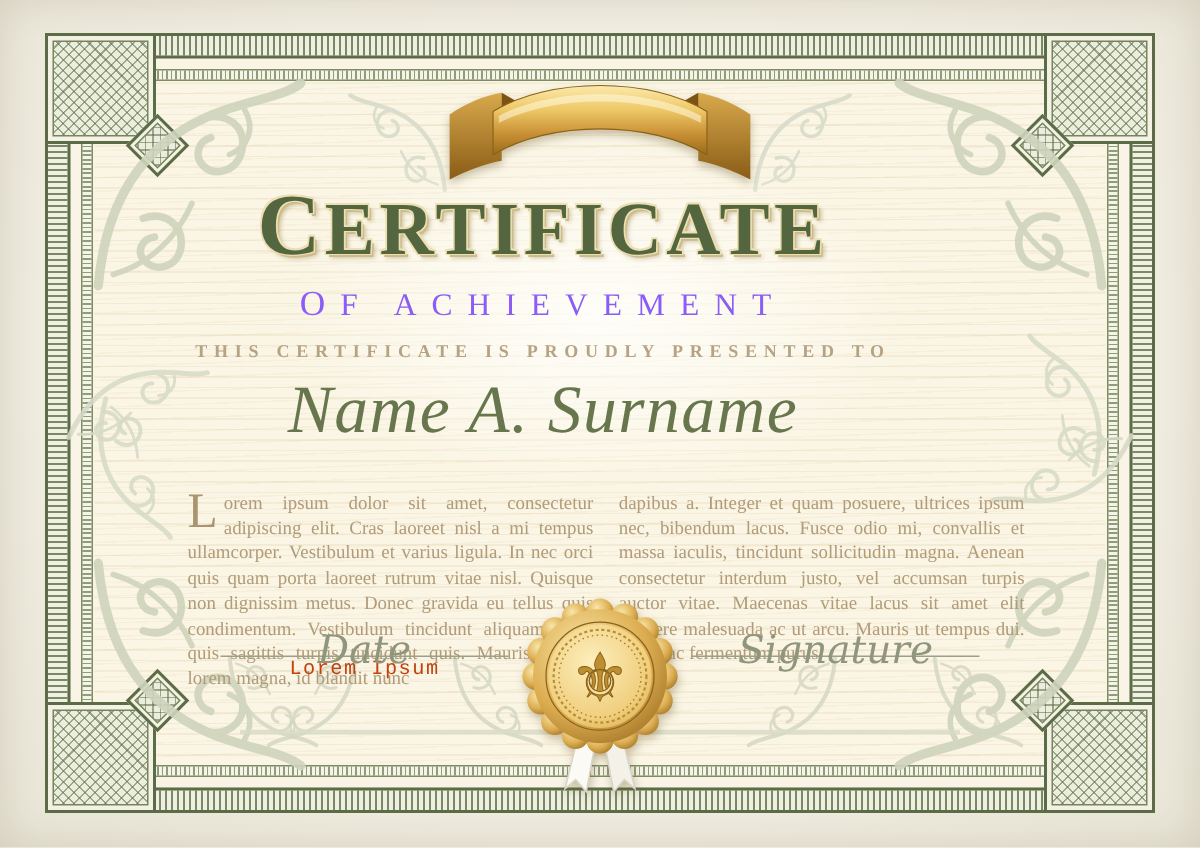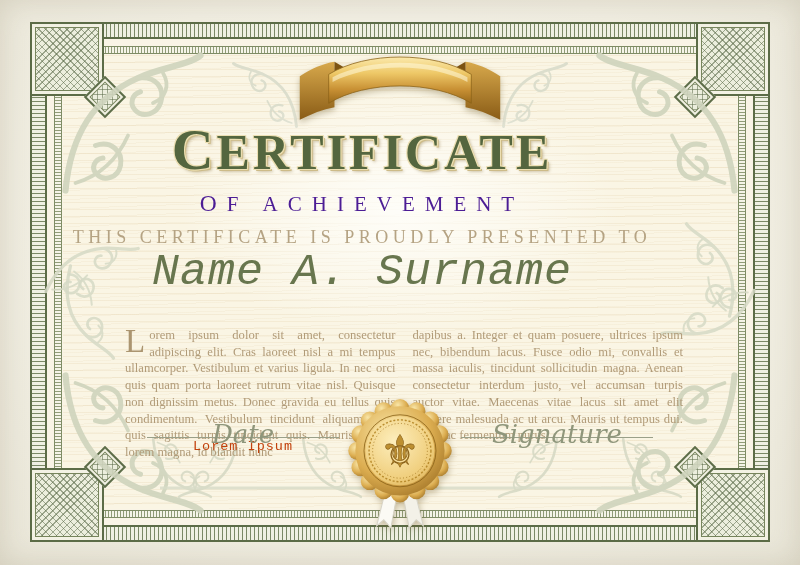--- a/index.html
+++ b/index.html
@@ -45,24 +45,24 @@
       repeating-linear-gradient(178deg, rgba(205,172,115,.08) 0 1px, transparent 1px 9px);}
   .glow{position:absolute;left:180px;top:85px;width:440px;height:250px;pointer-events:none;
     background:radial-gradient(closest-side, rgba(255,255,252,.85), rgba(255,255,252,0));}
   .ornaments{position:absolute;left:0;top:0;pointer-events:none;}
   
   .txt{position:absolute;left:0;width:724px;text-align:center;}
   .title{top:121px;font-size:50px;line-height:58px;letter-spacing:3px;color:#54663f;font-weight:bold;
     text-shadow:-1px -1px 0 #ecdfb2, 1px -1px 0 #ecdfb2, -1px 1px 0 #ecdfb2, 1px 1px 0 #ecdfb2,
       2px 2px 0 #cdbb88, 3px 3px 3px rgba(120,95,40,.35);}
   .title::first-letter{font-size:1.16em;}
-  .subtitle{top:190px;font-size:21px;letter-spacing:10px;color:#4c1d95;}
+  .subtitle{top:190px;font-size:21px;letter-spacing:10px;color:#8b5cf6;}
   .subtitle::first-letter{font-size:1.12em;}
-  .presented{top:227px;font-size:18px;letter-spacing:4.5px;color:#b5a383;}
-  .name{top:247px;font-size:45px;font-style:italic;color:#68764e;font-family:Liberation Mono, monospace;letter-spacing:1px;}
+  .presented{top:227px;font-size:12px;letter-spacing:4.5px;color:#b5a383;font-weight:bold;}
+  .name{top:247px;font-size:45px;font-style:italic;color:#68764e;font-family:Liberation Serif, serif;letter-spacing:1px;}
   .body-cols{position:absolute;left:125px;top:327px;width:558px;display:flex;gap:17px;
     font-size:12.6px;line-height:1.33;color:#b19b78;text-align:justify;}
   .body-col{flex:1;}
   .body-left::first-letter{float:left;font-size:33px;line-height:25px;padding:2px 4px 0 0;color:#ab9570;}
   .sig-block{position:absolute;top:420px;width:192px;text-align:center;}
   .sig-date{left:147px;} .sig-signature{left:461px;}
   .sig-label{display:block;font-size:26px;line-height:28px;font-style:italic;color:#8f967b;
     font-family:"DejaVu Serif", serif;position:relative;z-index:2;margin-bottom:-11px;}
   .sig-line{height:0;border-top:1.6px solid #9aa089;}
   .sig-value{display:block;margin-top:1px;font-size:13.5px;letter-spacing:1px;color:#c2410c;font-family:Liberation Mono, monospace;}

